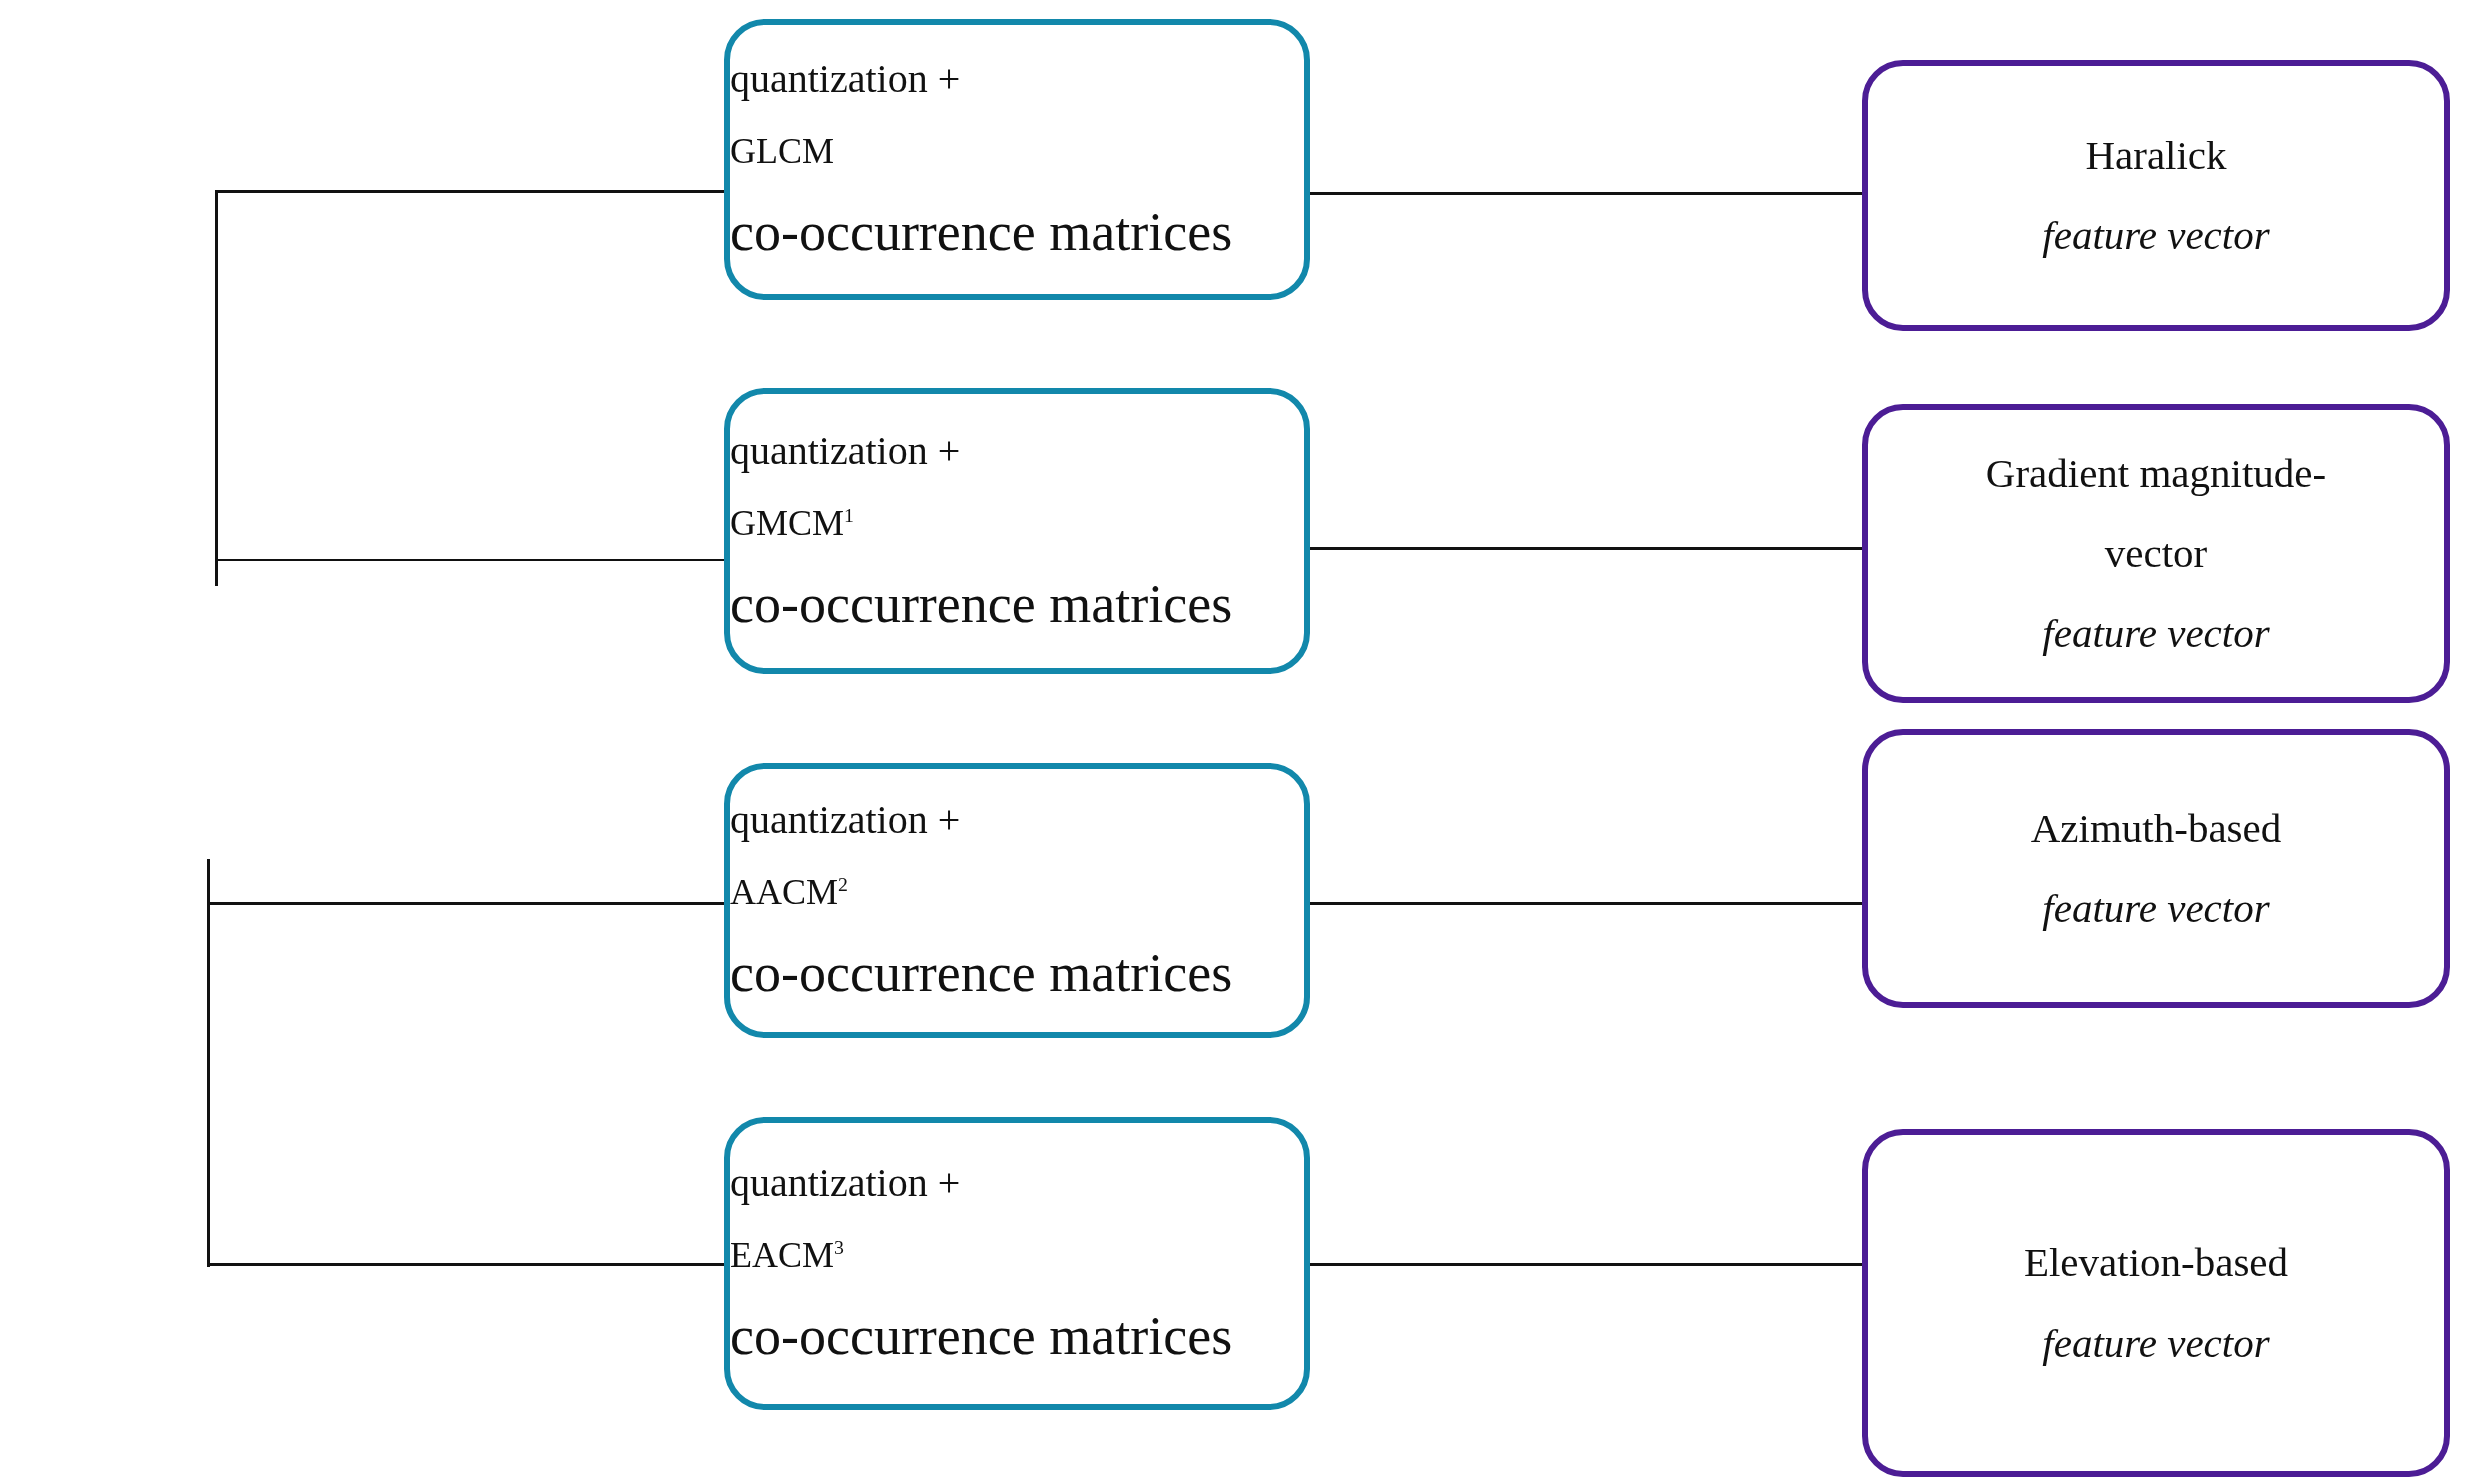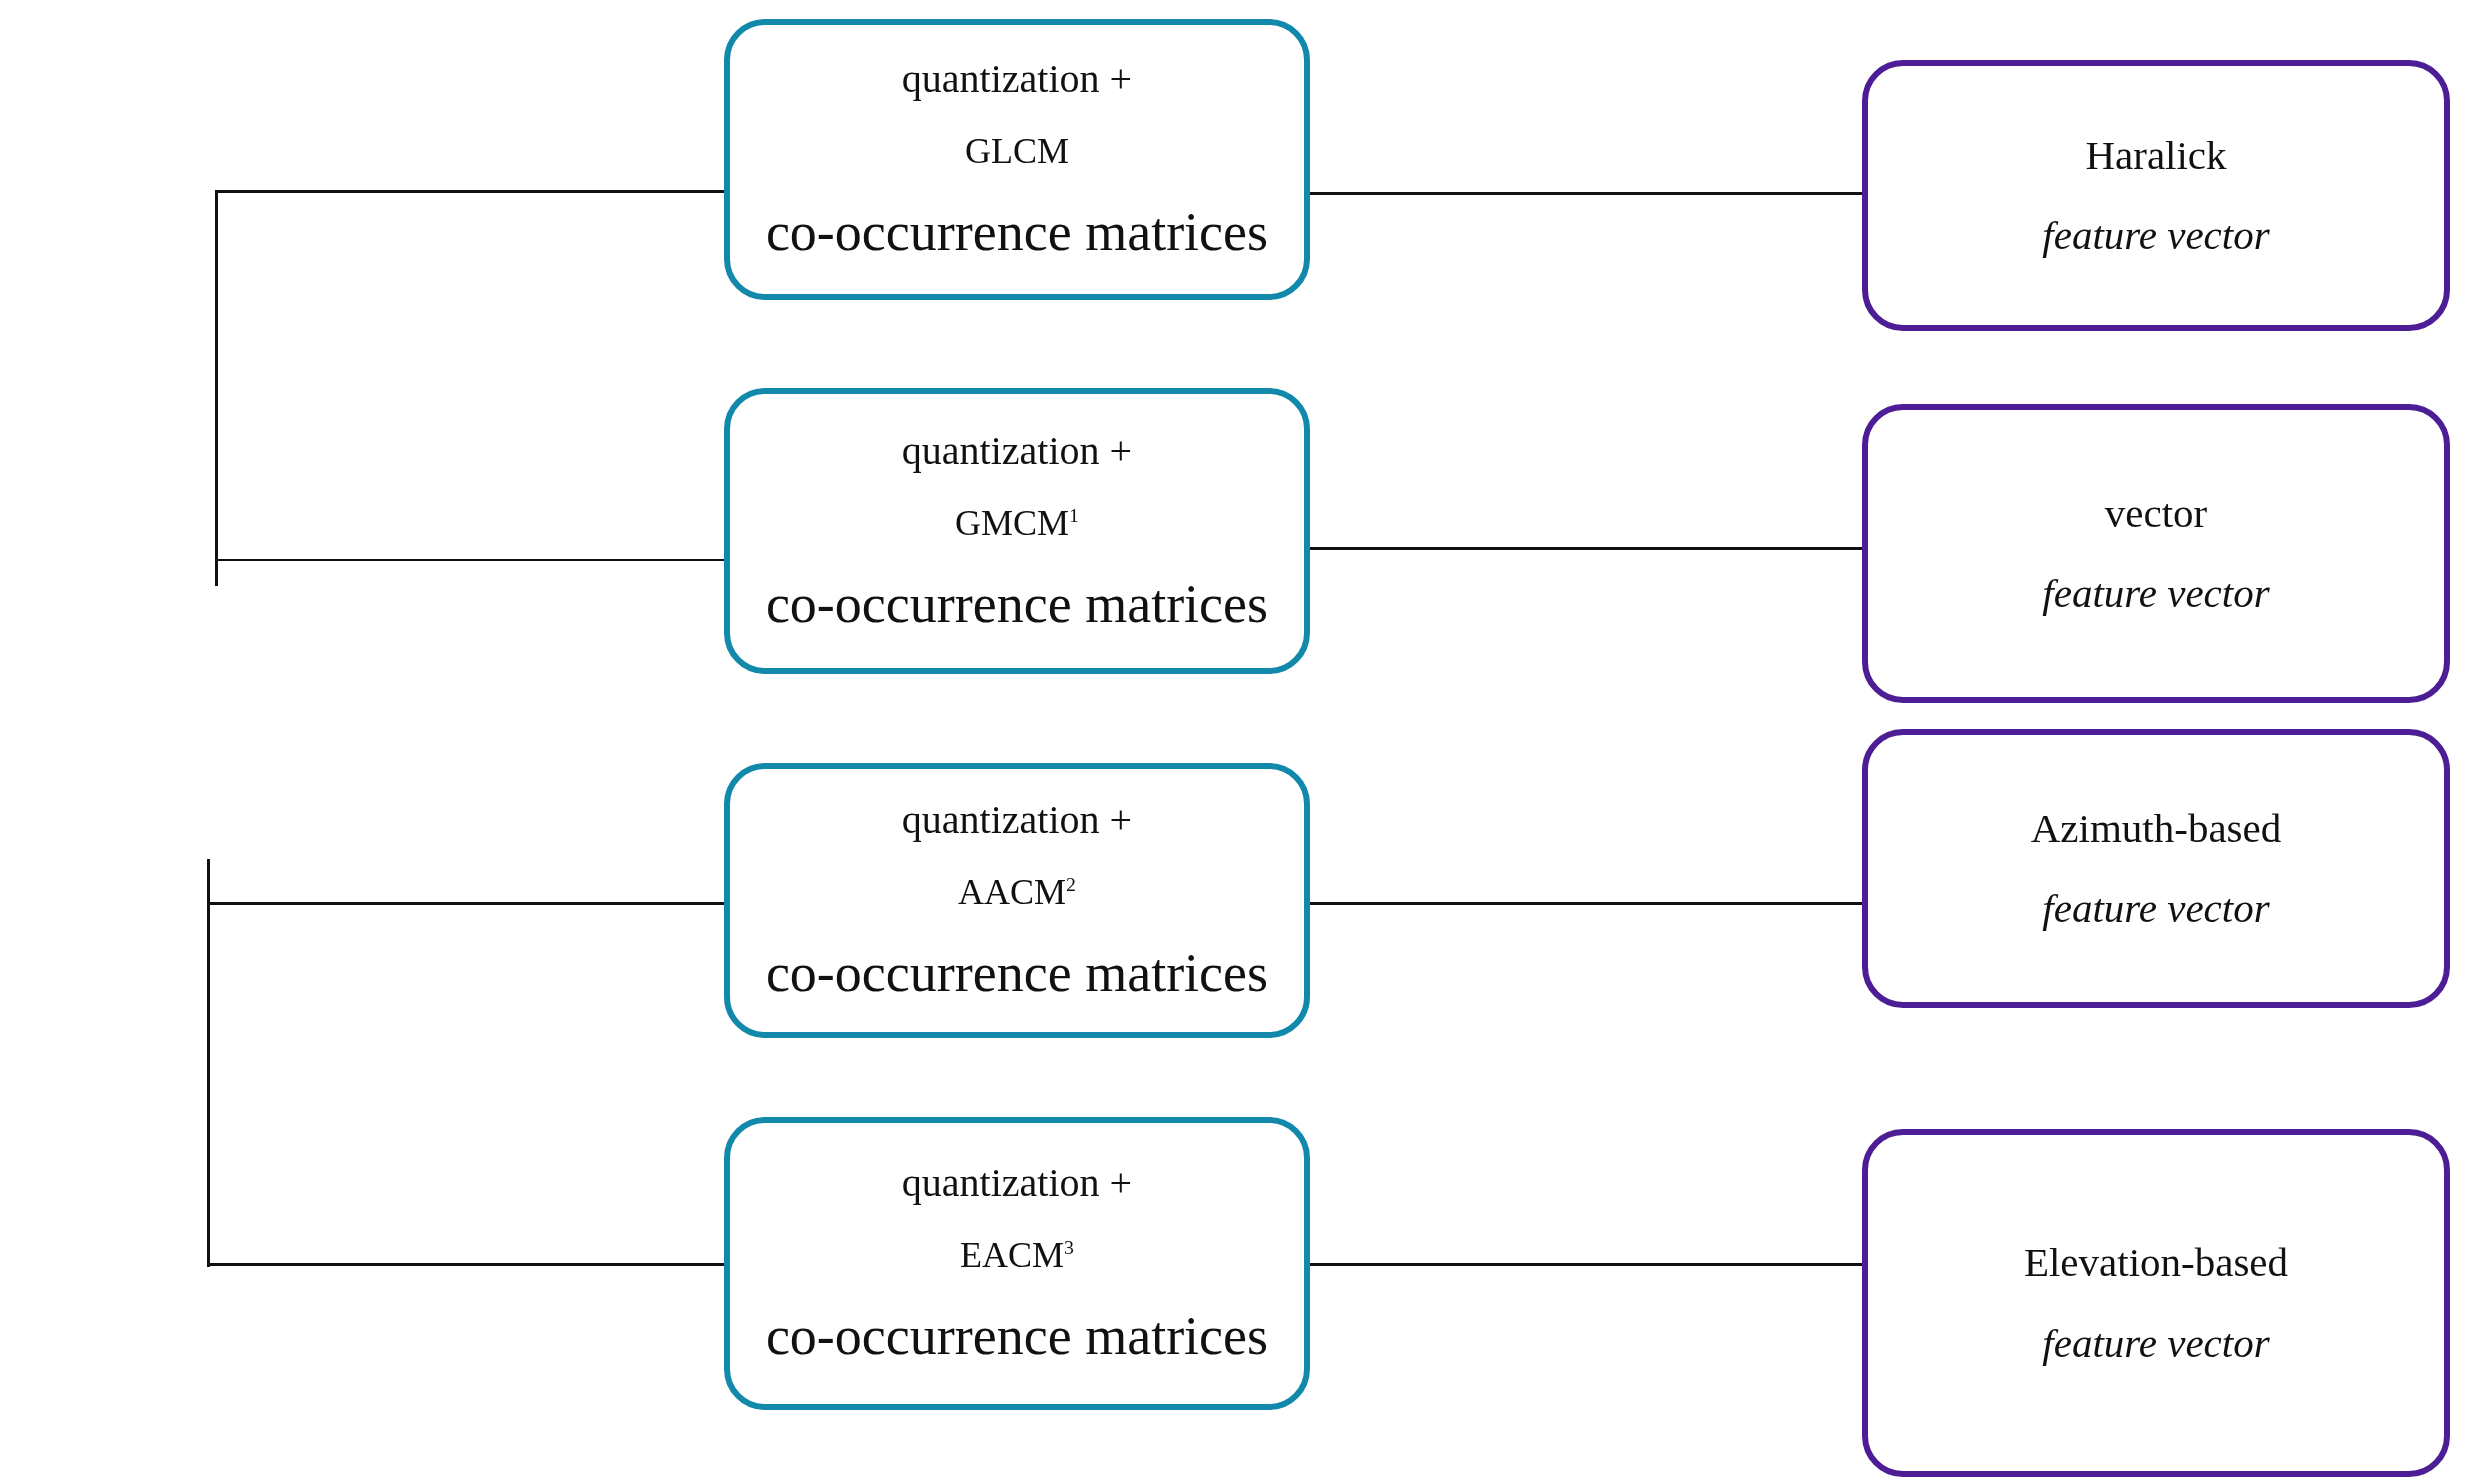--- a/index.html
+++ b/index.html
@@ -59,21 +59,21 @@
   .proc-box {
     position: absolute;
     left: 724px;
     width: 586px;
     box-sizing: border-box;
     border: 6px solid #1288ab;
     border-radius: 41px;
     background: #ffffff;
     display: flex;
     flex-direction: column;
-    align-items: center;
+    align-items: flex-start;
     justify-content: center;
     color: #111111;
   }
   .proc-box .line {
     font-size: 40px;
     line-height: 1.05;
     text-align: center;
     white-space: nowrap;
   }
   .proc-box .line.l1 { margin-bottom: 33px; }
@@ -163,20 +163,21 @@
     </div>
     <div class="line l3">co-occurrence matrices</div>
   </div>
 
   <div class="out-box" style="top:60px; height:271px;">
     <div class="line">Haralick</div>
     <div class="line">feature vector</div>
   </div>
 
   <div class="out-box" style="top:404px; height:299px;">
+    <div class="line">Gradient magnitude-</div>
     <div class="line">vector</div>
     <div class="line">feature vector</div>
   </div>
 
   <div class="out-box" style="top:729px; height:279px;">
     <div class="line">Azimuth-based</div>
     <div class="line">feature vector</div>
   </div>
 
   <div class="out-box" style="top:1129px; height:348px;">

